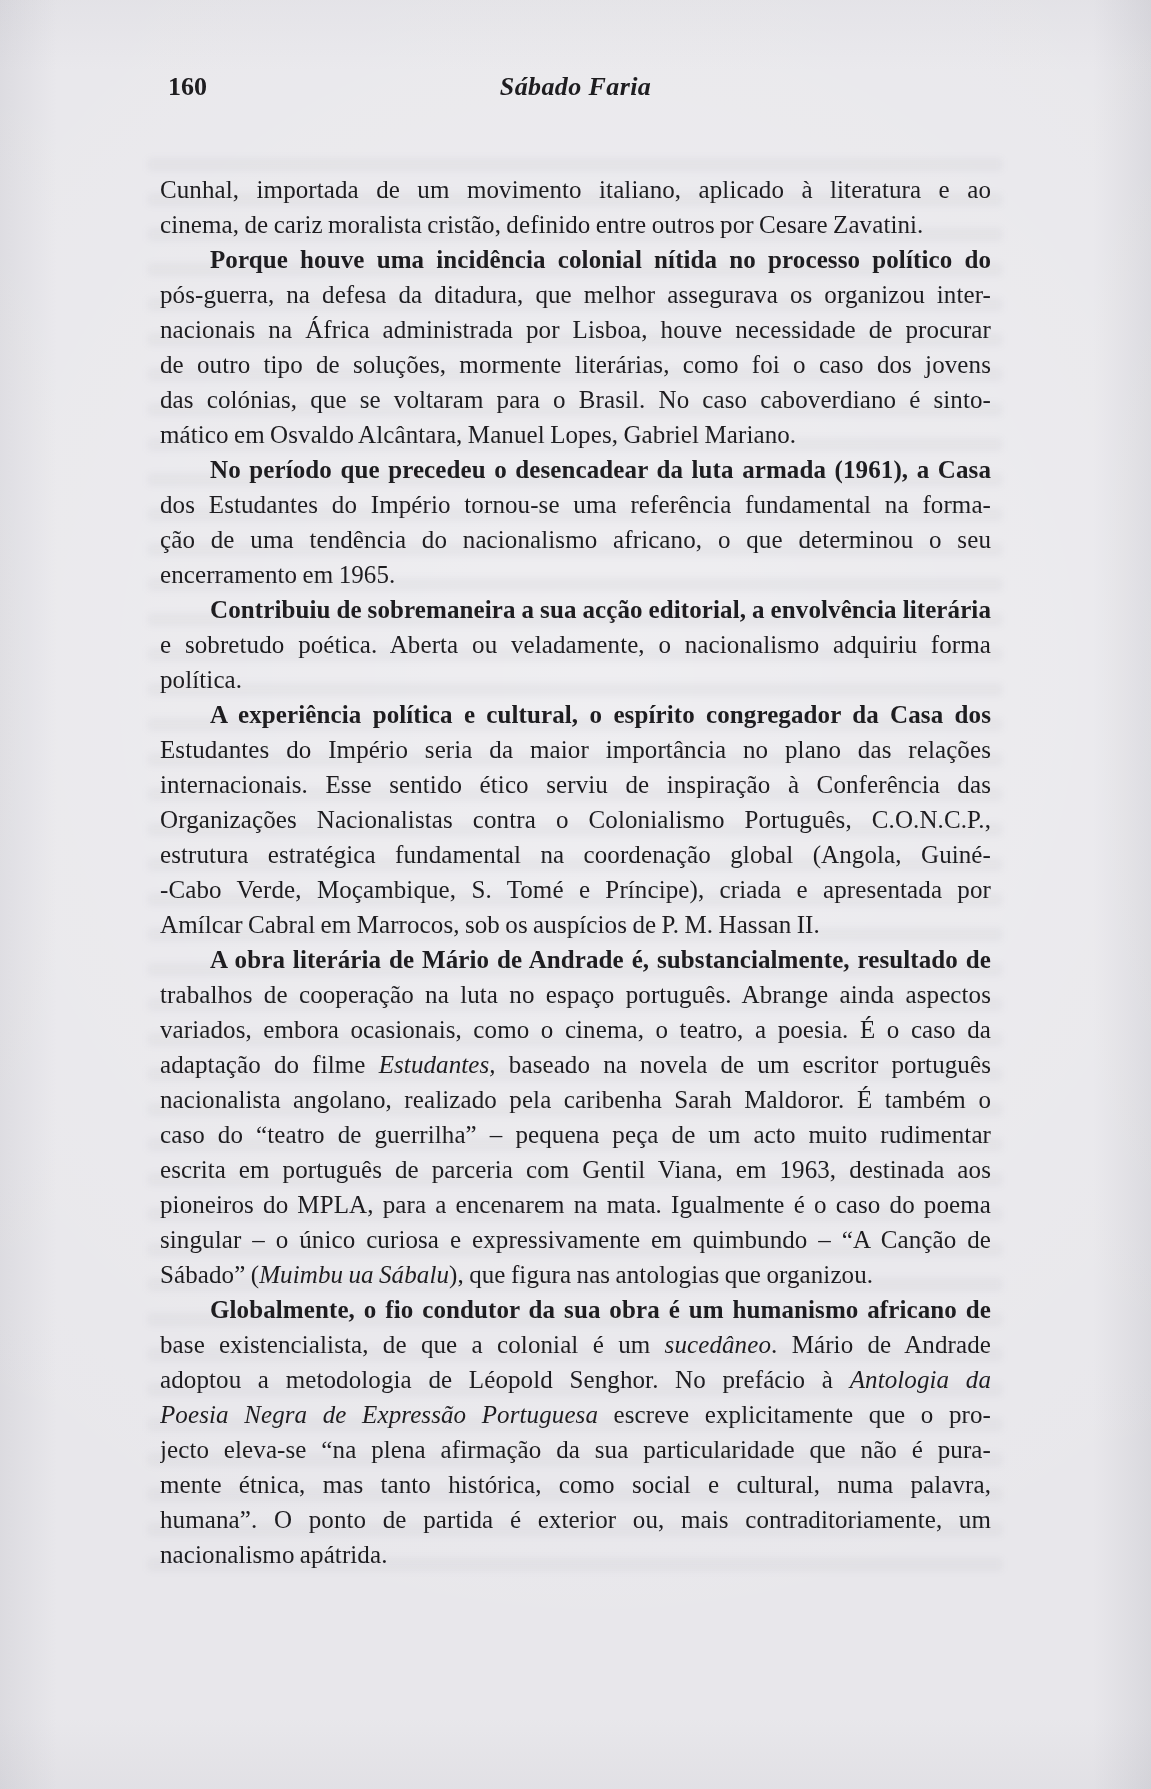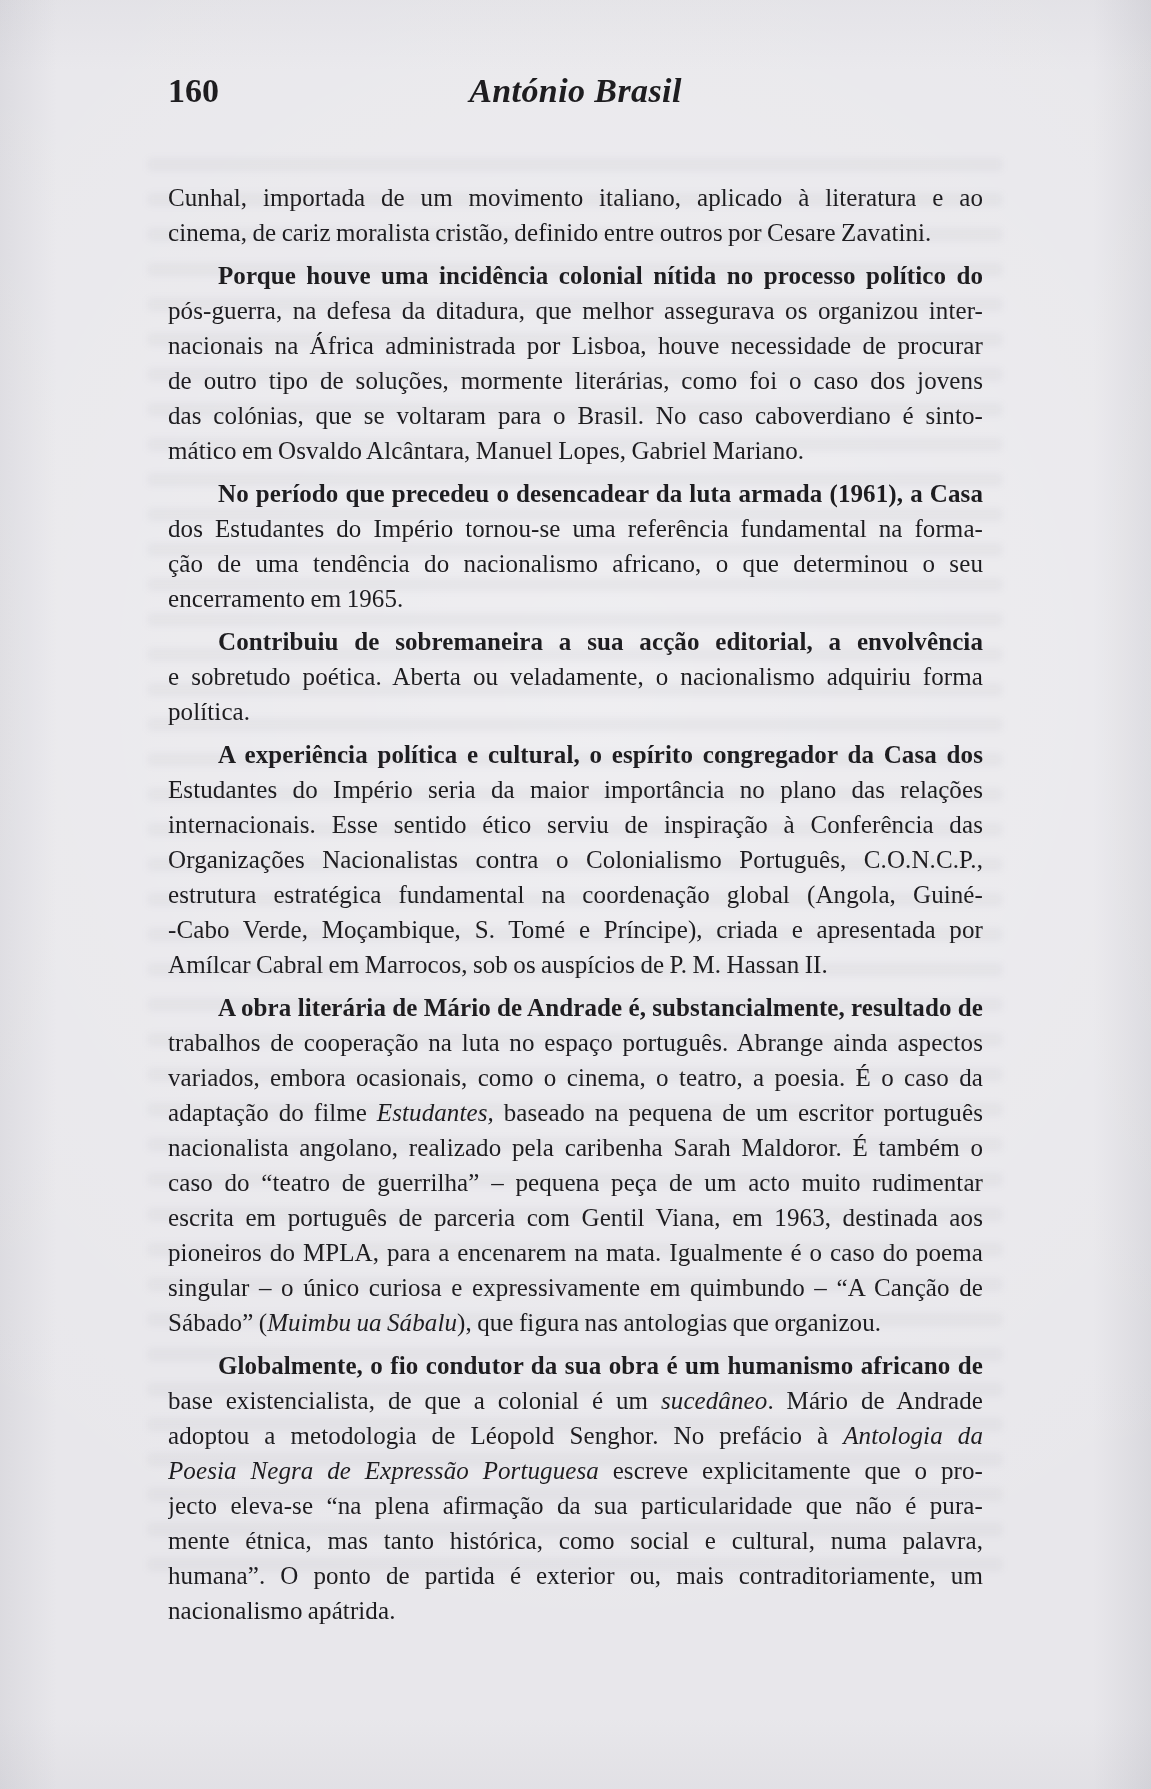--- a/index.html
+++ b/index.html
@@ -28,42 +28,42 @@
     background: repeating-linear-gradient(180deg,
         rgba(112,114,132,0.055) 0px, rgba(112,114,132,0.055) 13px,
         rgba(0,0,0,0) 13px, rgba(0,0,0,0) 35px);
     filter: blur(3px);
     pointer-events: none;
   }
   .page-header {
     position: absolute;
     left: 160px; top: 72px;
     width: 831px; height: 34px;
-    font-size: 34px;
+    font-size: 26px;
   }
   .page-number {
     position: absolute; left: 8px; top: 0;
     font-weight: bold;
   }
   .running-title {
     position: absolute; left: 0; right: 0; top: 0;
     text-align: center;
     font-style: italic;
     font-weight: bold;
     letter-spacing: 0.4px;
   }
   .page-body {
     position: absolute;
     left: 160px; top: 172px;
     width: 831px;
     font-size: 25px;
     line-height: 35px;
     letter-spacing: 0.1px;
   }
-  .para { margin: 8px; }
+  .para { margin: 0; }
   .line {
     text-align: left;
     word-spacing: -1px;
     overflow: hidden;
     max-height: 35px;
   }
   .line.just {
     text-align: justify;
     text-align-last: justify;
   }
@@ -71,21 +71,21 @@
   .line em { font-style: italic; text-align: right; }
 </style>
 </head>
 <body style="--page-bg: #e8e7eb; --text-color: #1e1d20;">
 
 <div class="scan-surface"></div>
 <div class="bleed"></div>
 
 <div class="page-header">
   <span class="page-number">160</span>
-  <span class="running-title">António Brasil</span>
+  <span class="running-title">Sábado Faria</span>
 </div>
 
 <div class="page-body">
     <div class="para">
       <div class="line just"><span>Cunhal, importada de um movimento italiano, aplicado à literatura e ao</span></div>
       <div class="line"><span>cinema, de cariz moralista cristão, definido entre outros por Cesare Zavatini.</span></div>
     </div>
     <div class="para">
       <div class="line just indent"><span>Porque houve uma incidência colonial nítida no processo político do</span></div>
       <div class="line just"><span>pós-guerra, na defesa da ditadura, que melhor assegurava os organizou inter-</span></div>
@@ -111,21 +111,21 @@
       <div class="line just"><span>internacionais. Esse sentido ético serviu de inspiração à Conferência das</span></div>
       <div class="line just"><span>Organizações Nacionalistas contra o Colonialismo Português, C.O.N.C.P.,</span></div>
       <div class="line just"><span>estrutura estratégica fundamental na coordenação global (Angola, Guiné-</span></div>
       <div class="line just"><span>-Cabo Verde, Moçambique, S. Tomé e Príncipe), criada e apresentada por</span></div>
       <div class="line"><span>Amílcar Cabral em Marrocos, sob os auspícios de P. M. Hassan II.</span></div>
     </div>
     <div class="para">
       <div class="line just indent"><span>A obra literária de Mário de Andrade é, substancialmente, resultado de</span></div>
       <div class="line just"><span>trabalhos de cooperação na luta no espaço português. Abrange ainda aspectos</span></div>
       <div class="line just"><span>variados, embora ocasionais, como o cinema, o teatro, a poesia. É o caso da</span></div>
-      <div class="line just"><span>adaptação do filme </span><em>Estudantes,</em><span> baseado na pequena de um escritor português</span></div>
+      <div class="line just"><span>adaptação do filme </span><em>Estudantes,</em><span> baseado na novela de um escritor português</span></div>
       <div class="line just"><span>nacionalista angolano, realizado pela caribenha Sarah Maldoror. É também o</span></div>
       <div class="line just"><span>caso do “teatro de guerrilha” – pequena peça de um acto muito rudimentar</span></div>
       <div class="line just"><span>escrita em português de parceria com Gentil Viana, em 1963, destinada aos</span></div>
       <div class="line just"><span>pioneiros do MPLA, para a encenarem na mata. Igualmente é o caso do poema</span></div>
       <div class="line just"><span>singular – o único curiosa e expressivamente em quimbundo – “A Canção de</span></div>
       <div class="line"><span>Sábado” (</span><em>Muimbu ua Sábalu</em><span>), que figura nas antologias que organizou.</span></div>
     </div>
     <div class="para">
       <div class="line just indent"><span>Globalmente, o fio condutor da sua obra é um humanismo africano de</span></div>
       <div class="line just"><span>base existencialista, de que a colonial é um </span><em>sucedâneo</em><span>. Mário de Andrade</span></div>

